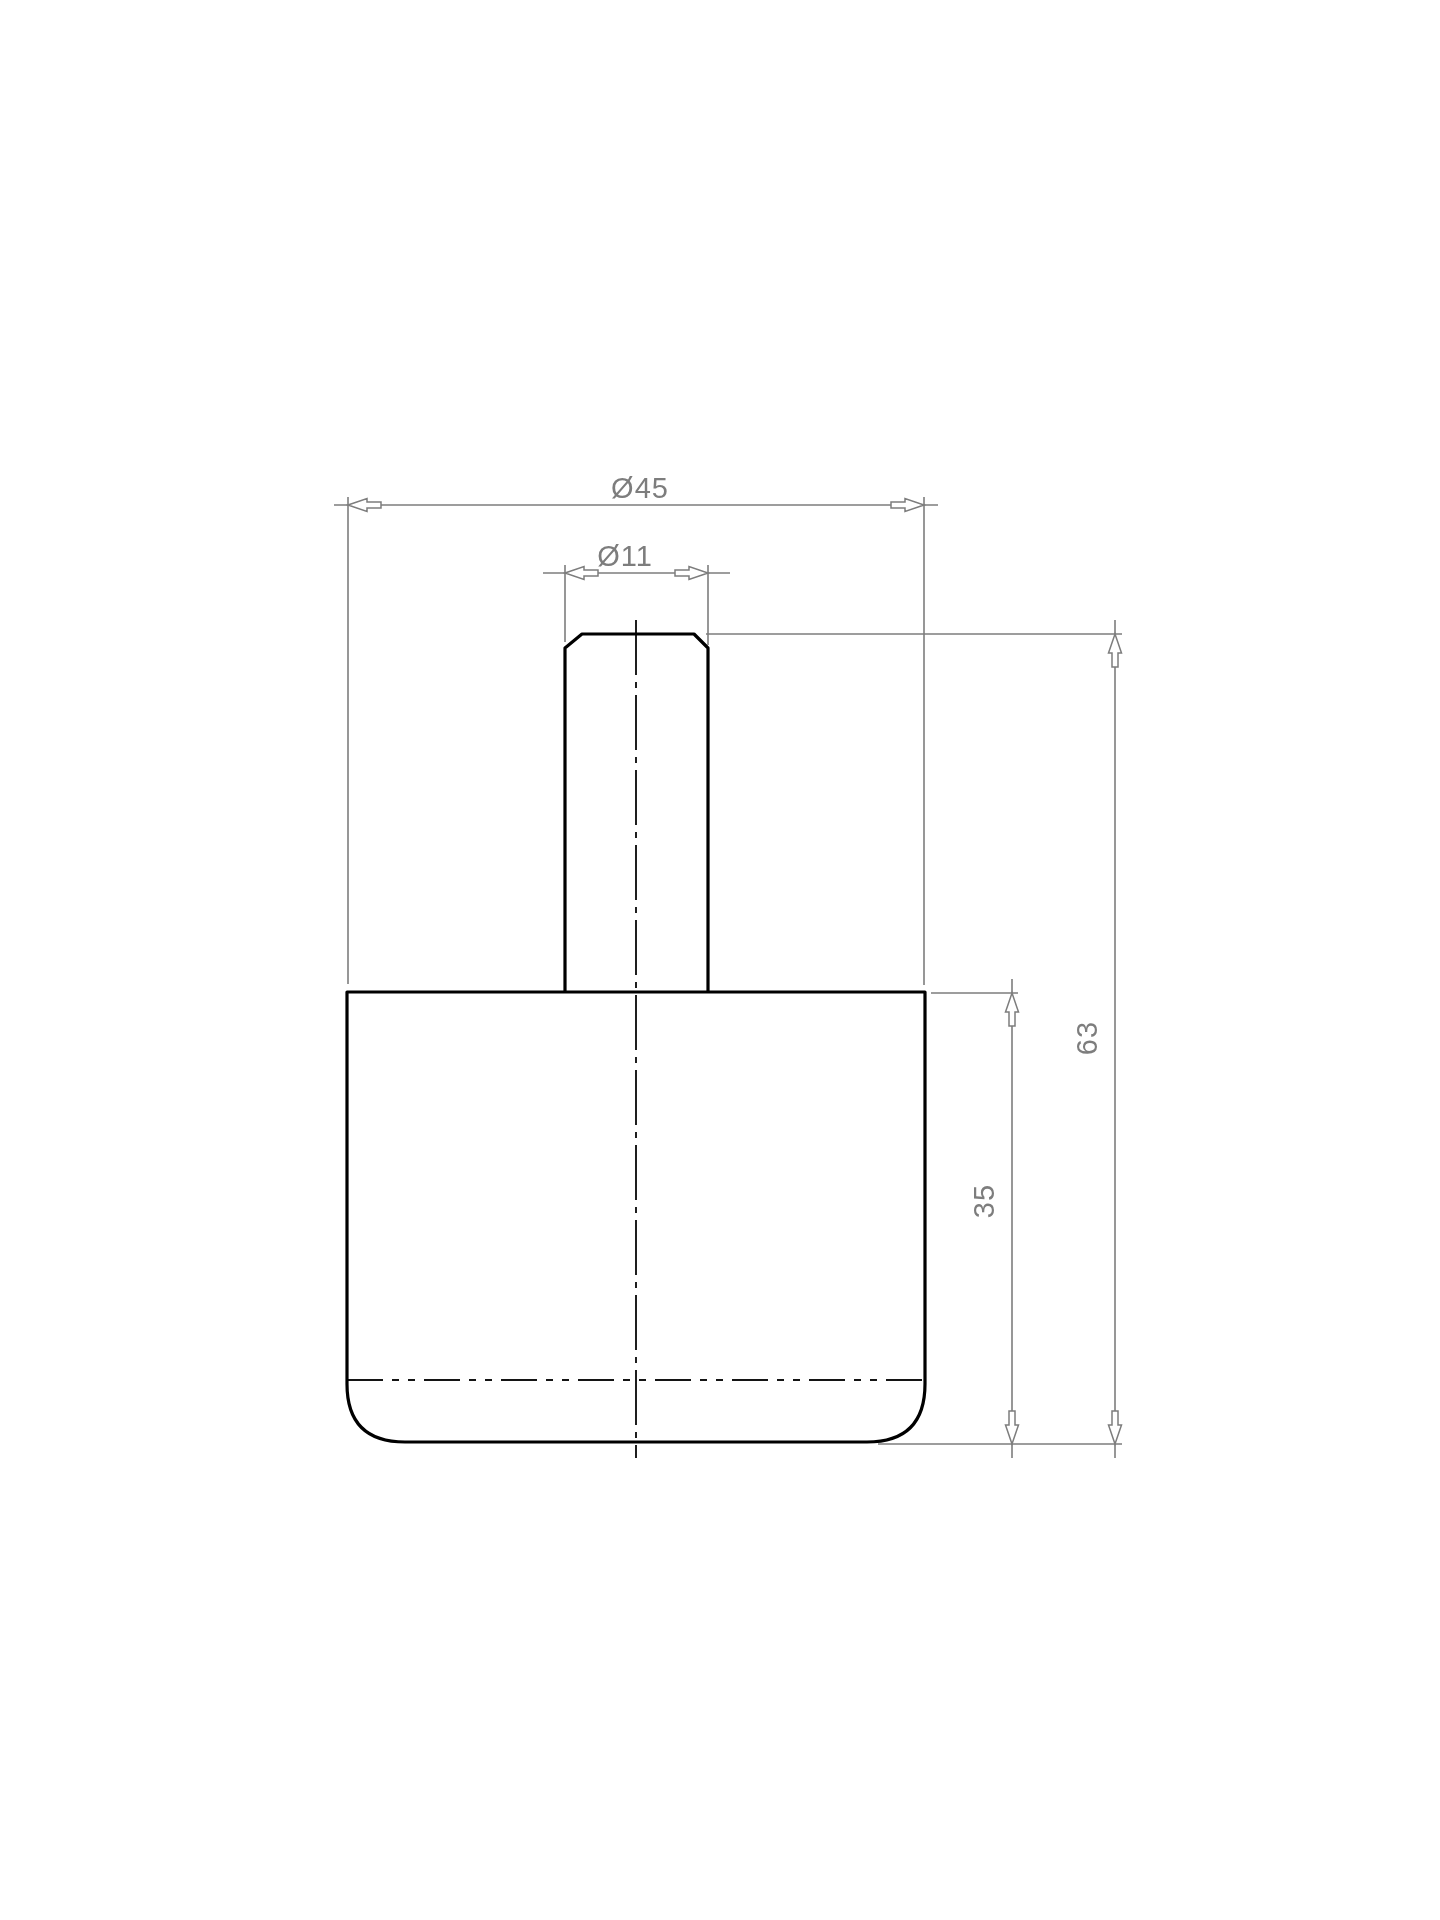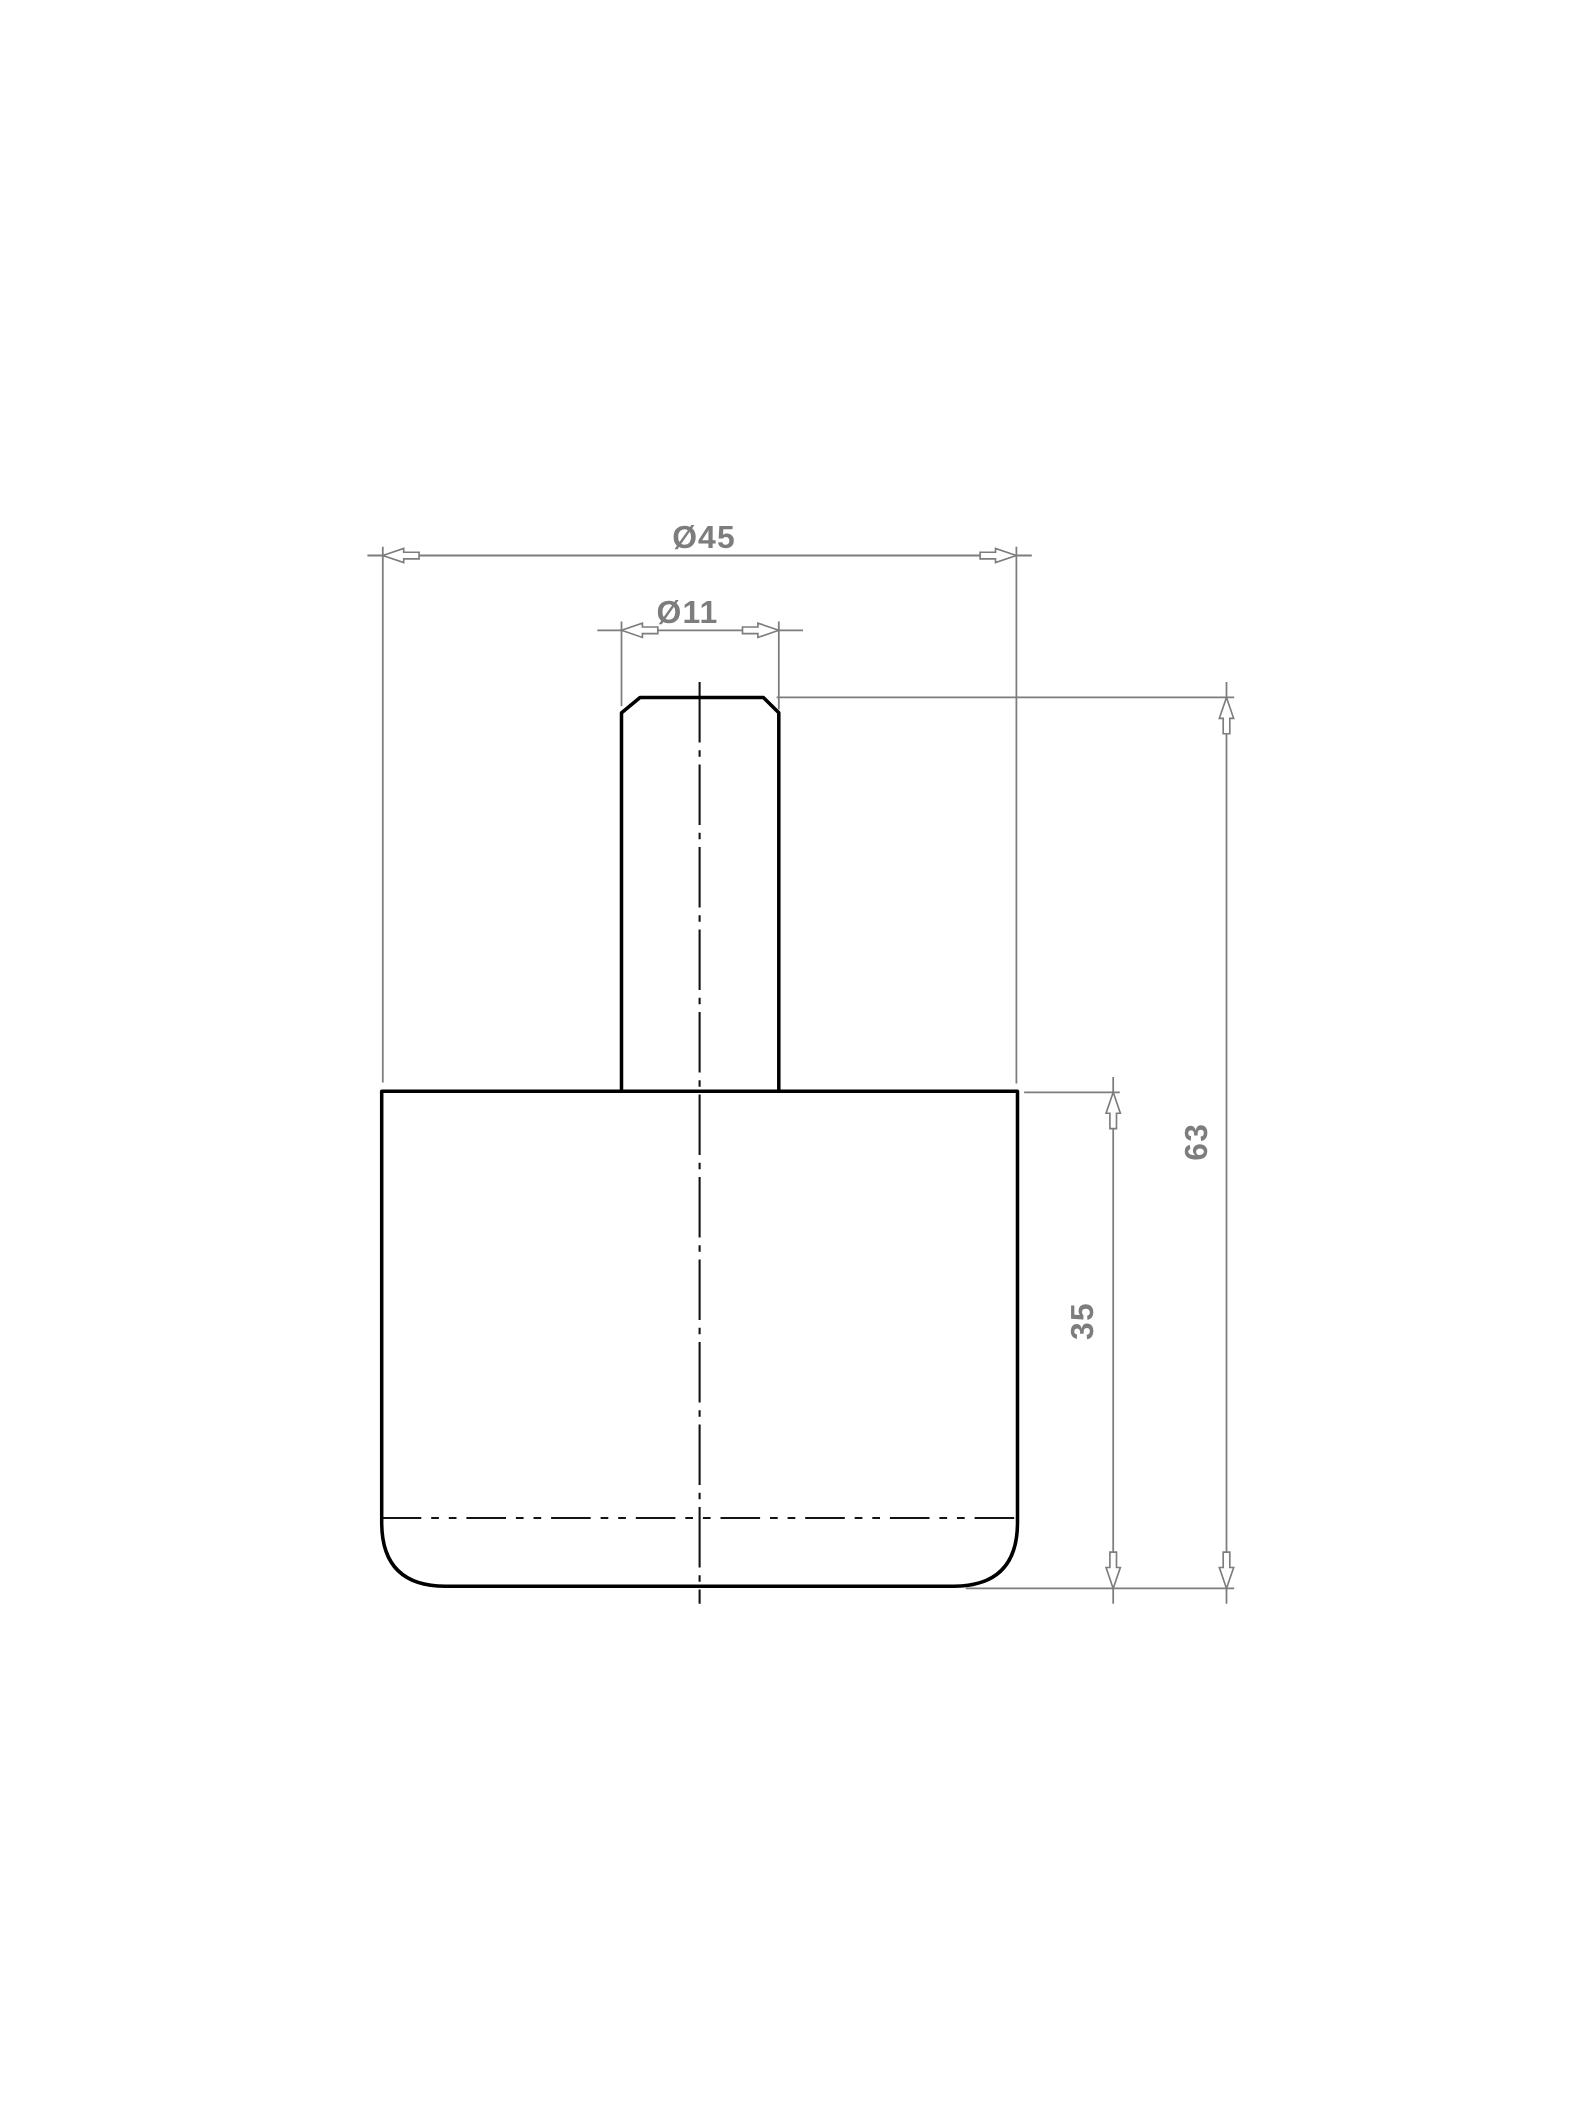--- a/index.html
+++ b/index.html
@@ -6,21 +6,20 @@
     margin: 0;
     padding: 0;
     background: #ffffff;
   }
   .page {
     position: relative;
     width: 1440px;
     height: 1920px;
     background: #ffffff;
     overflow: hidden;
-    font-weight: bold;
   }
   svg { display: block; }
 
   .outline {
     fill: none;
     stroke: #000000;
     stroke-width: 3.2;
     stroke-linejoin: round;
     stroke-linecap: butt;
   }

